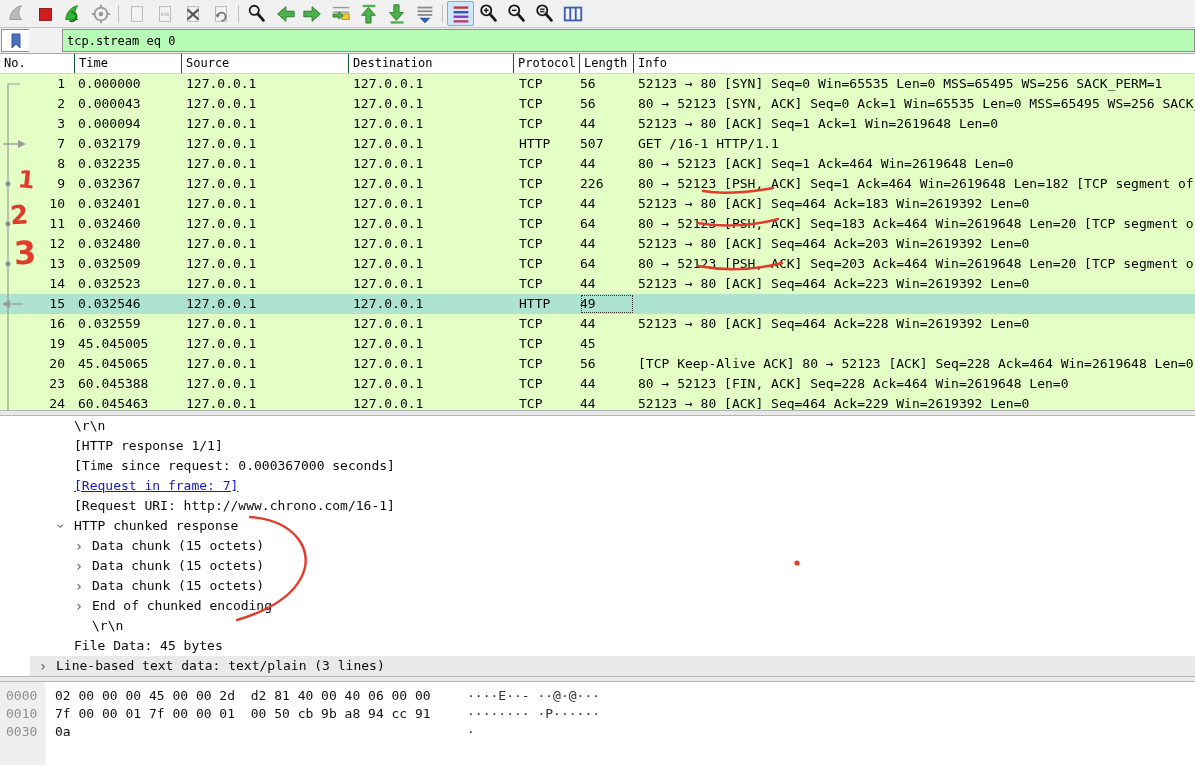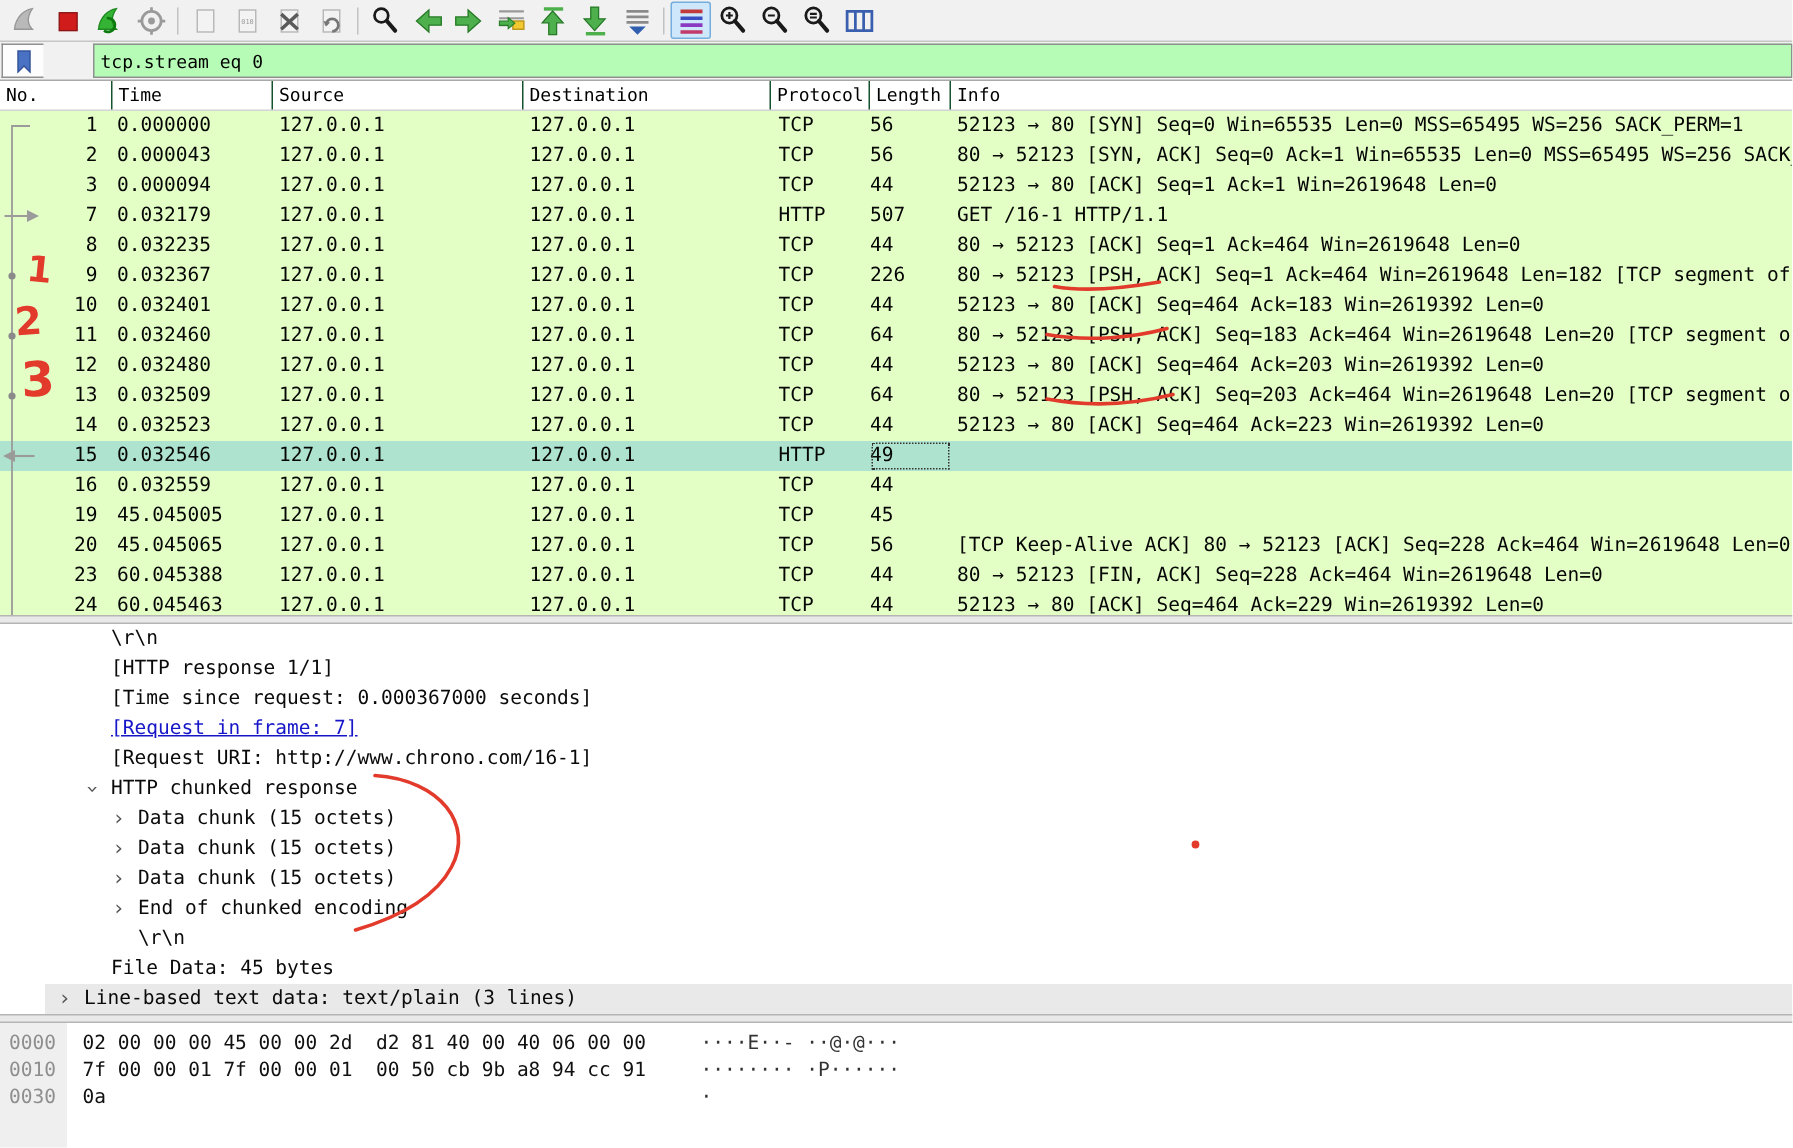--- a/index.html
+++ b/index.html
@@ -347,20 +347,21 @@
         <span class="c-proto">HTTP</span>
         <span class="c-len">49</span>
       </div>
       <div class="pl-row">
         <span class="c-no">16</span>
         <span class="c-time">0.032559</span>
         <span class="c-src">127.0.0.1</span>
         <span class="c-dst">127.0.0.1</span>
         <span class="c-proto">TCP</span>
         <span class="c-len">44</span>
+        <span class="c-info">52123 → 80 [ACK] Seq=464 Ack=228 Win=2619392 Len=0</span>
       </div>
       <div class="pl-row">
         <span class="c-no">19</span>
         <span class="c-time">45.045005</span>
         <span class="c-src">127.0.0.1</span>
         <span class="c-dst">127.0.0.1</span>
         <span class="c-proto">TCP</span>
         <span class="c-len">45</span>
       </div>
       <div class="pl-row">

